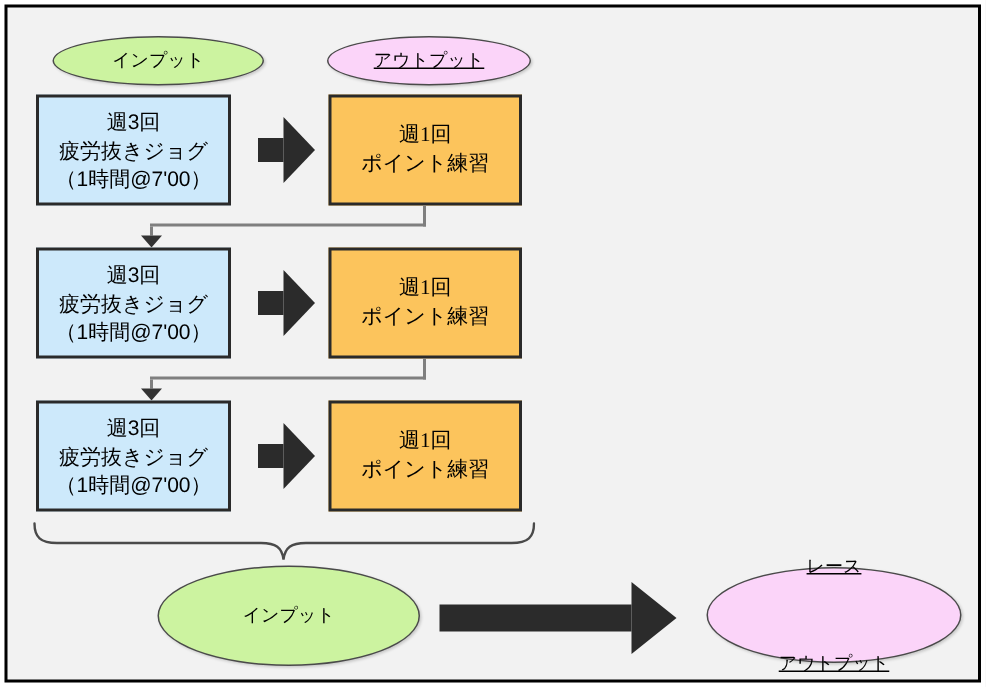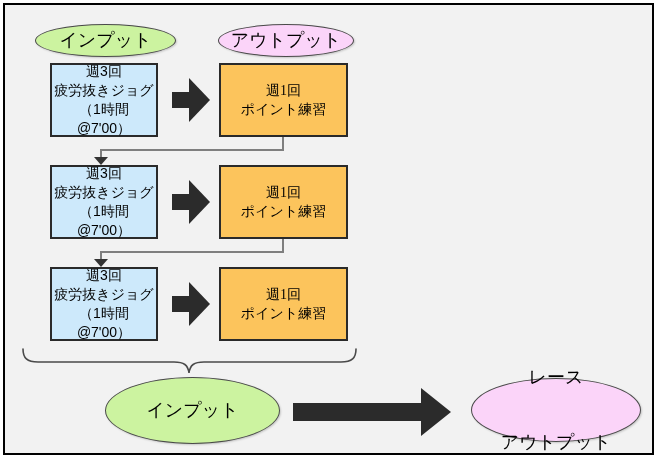--- a/index.html
+++ b/index.html
@@ -12,32 +12,32 @@
   }
   .frame {
     position:absolute; left:3px; top:3px; right:3px; bottom:3px;
     border:2px solid var(--frame-border, #000);
     background: var(--frame-bg, #f2f2f2);
   }
   .ellipse {
     position:absolute; border-radius:50%;
     border:1.5px solid var(--ellipse-border, #4a4a4a);
     display:flex; flex-direction:column; align-items:center; justify-content:center;
-    font-size:18px; line-height:17px; text-align:center;
+    font-size:12px; line-height:17px; text-align:center;
     box-shadow:1px 1px 2px rgba(0,0,0,0.18);
   }
   .ellipse.green { background: var(--input-ellipse-fill, #ccf3a0); }
-  .ellipse.pink  { background: var(--output-ellipse-fill, #fbd4f9); }
+  .ellipse.pink  { background: var(--output-ellipse-fill, #fbd4f9); text-decoration: underline; }
   .box {
     position:absolute; height:74px; box-sizing:border-box;
     border:2px solid var(--shape-border, #2a2a2a);
     display:flex; flex-direction:column; align-items:center; justify-content:center;
     font-size:14px; line-height:19px; text-align:center;
   }
-  .box.blue   { left:50px;  width:108px; background: var(--input-box-fill,  #cde9fb); }
+  .box.blue   { left:24px;  width:130px; background: var(--input-box-fill,  #cde9fb); }
   .box.orange { left:219px; width:129px; background: var(--output-box-fill, #fcc45c); font-family: Liberation Serif, serif; }
   .block-arrow { position:absolute; left:172px; width:38px; height:44px; }
   .block-arrow .shaft {
     position:absolute; left:0; top:14px; width:17px; height:16px;
     background: var(--block-arrow, #2b2b2b);
   }
   .block-arrow .head {
     position:absolute; left:17px; top:0; width:0; height:0;
     border-top:22px solid transparent; border-bottom:22px solid transparent;
     border-left:21px solid var(--block-arrow, #2b2b2b);

